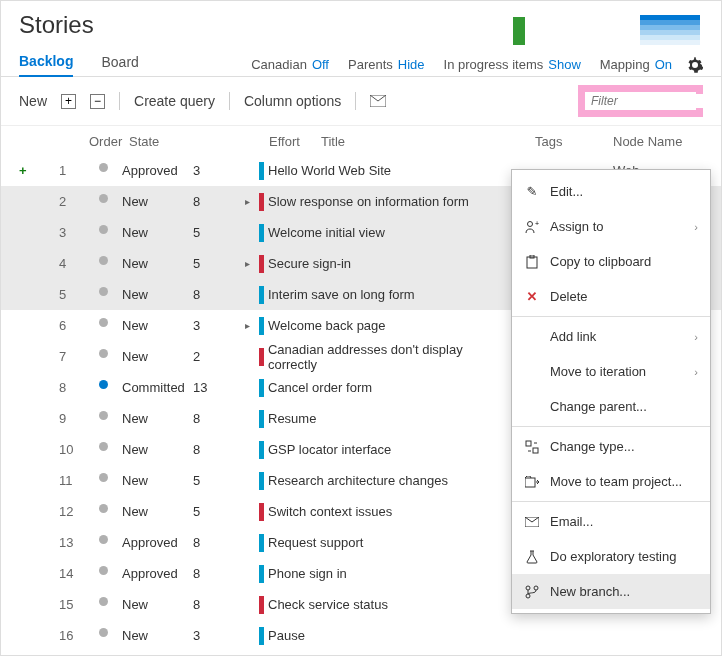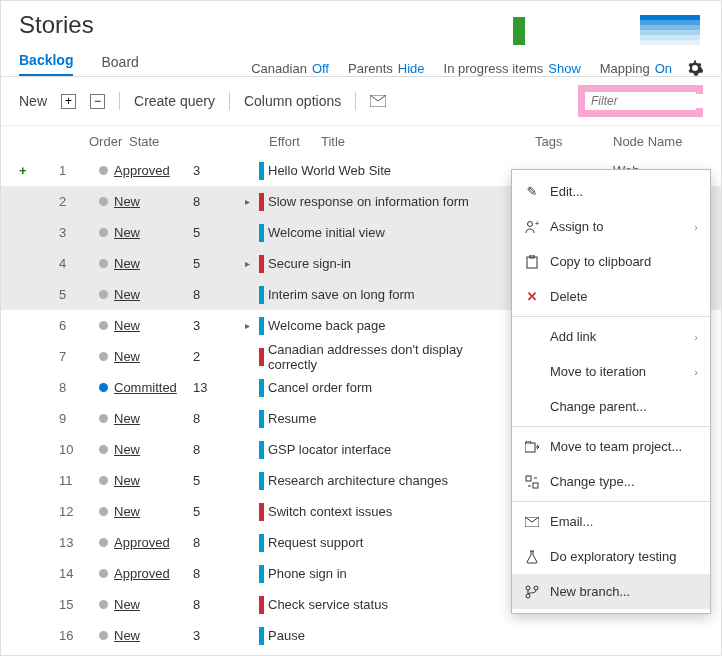--- a/index.html
+++ b/index.html
@@ -6,21 +6,21 @@
 body { background: #fff; width: 722px; height: 656px; overflow: hidden; position: relative; border: 1px solid #ddd; }
 
 .header { padding: 10px 18px 0 18px; display: flex; justify-content: space-between; align-items: flex-start; }
 .title { font-size: 24px; font-weight: 300; color: #333; }
 .chart-area { display: flex; align-items: flex-end; height: 34px; width: 190px; }
 .chart-bar { width: 12px; background: #339933; height: 28px; margin-right: 115px; }
 .chart-stack { width: 60px; display: flex; flex-direction: column; }
 .chart-stack div { height: 5px; }
 .cs1 { background:#0078d4;} .cs2{background:#4ba0e1;} .cs3{background:#7cbceb;} .cs4{background:#a8d3f2;} .cs5{background:#cde7f8;} .cs6{background:#e6f2fb;}
 
-.tabs { padding: 8px 18px 0 18px; display: flex; align-items: flex-end; border-bottom: 1px solid #ddd; height: 32px; }
+.tabs { padding: 8px 18px 0 18px; display: flex; align-items: center; border-bottom: 1px solid #ddd; height: 32px; }
 .tab { margin-right: 28px; font-size: 14px; color: #555; cursor: pointer; padding-bottom: 6px; }
 .tab.active { color: #0078d4; font-weight: 600; border-bottom: 2px solid #0078d4; }
 .view-opts { margin-left: auto; display: flex; align-items: center; gap: 5px; font-size: 13px; color: #555; }
 .view-opts .lbl { margin-left: 14px; }
 .view-opts .val { color: #0078d4; cursor: pointer; }
 .gear { width:16px; height:16px; margin-left:10px; cursor:pointer; }
 
 .toolbar { display: flex; align-items: center; padding: 8px 18px; gap: 14px; border-bottom: 1px solid #eee; }
 .tb-btn { font-size: 14px; color: #444; cursor: pointer; display:flex; align-items:center; gap:5px;}
 .tb-sep { width:1px; height:18px; background:#ccc; }
@@ -32,21 +32,21 @@
 .grid-head { display:flex; padding: 8px 18px 6px 88px; font-size:13px; color:#666; }
 .col-order{width:40px;} .col-state{width:94px;} .col-effort{width:52px;margin-left:46px;} .col-title{flex:1;} .col-tags{width:78px;} .col-node{width:90px;}
 
 .grid { }
 .row { display:flex; align-items:center; padding: 0 18px; height:31px; font-size:13px; color:#333; }
 .row.sel { background:#eaeaea; }
 .row .add { width:18px; color:#107c10; font-weight:bold; visibility:hidden; cursor:pointer;}
 .row.first .add { visibility:visible; }
 .row .drag { width:22px; }
 .row .order { width:40px; color:#666;}
-.row .state { width:94px; display:flex; align-items:center; gap:6px;text-decoration:underline;}
+.row .state { width:94px; display:flex; align-items:flex-start; gap:14px;}
 .dot { width:9px; height:9px; border-radius:50%; }
 .dot.gray{background:#b0b0b0;} .dot.blue{background:#007acc;}
 .row .effort { width:52px; }
 .row .titlecell { flex:1; display:flex; align-items:center; gap:4px; }
 .chev { width:10px; font-size:10px; color:#666; cursor:pointer;}
 .chev.empty{visibility:hidden;}
 .bar { width:5px; height:18px; }
 .bar.blue{background:#009ccc;} .bar.red{background:#cc293d;}
 .row .tags{width:78px;} .row .node{width:90px; color:#555;}
 .ellip { width:20px; font-weight:bold; color:#555; cursor:pointer; letter-spacing:1px;}
@@ -457,36 +457,36 @@
       <span>Move to iteration</span>
       <span class="ctx-sub">›</span>
     </div>
   <div class="ctx-item">
       <span class="ctx-icon"></span>
       <span>Change parent...</span>
     </div>
   <div class="ctx-sep"></div>
   <div class="ctx-item">
       <span class="ctx-icon">
-        <svg width="14" height="12" viewBox="0 0 14 12">
-          <rect x="0" y="2" width="10" height="9" fill="none" stroke="#333"></rect>
-          <path d="M0 2l2-2h3l1 2M11 6h3m-2-2l2 2-2 2" stroke="#333" fill="none"></path>
-        </svg>
-      </span>
-      <span>Move to team project...</span>
-    </div>
-  <div class="ctx-item">
-      <span class="ctx-icon">
         <svg width="14" height="14" viewBox="0 0 14 14">
           <rect x="1" y="1" width="5" height="5" fill="none" stroke="#333"></rect>
           <rect x="8" y="8" width="5" height="5" fill="none" stroke="#333"></rect>
           <path d="M9 3h3M3 11h3" stroke="#333"></path>
         </svg>
       </span>
       <span>Change type...</span>
+    </div>
+  <div class="ctx-item">
+      <span class="ctx-icon">
+        <svg width="14" height="12" viewBox="0 0 14 12">
+          <rect x="0" y="2" width="10" height="9" fill="none" stroke="#333"></rect>
+          <path d="M0 2l2-2h3l1 2M11 6h3m-2-2l2 2-2 2" stroke="#333" fill="none"></path>
+        </svg>
+      </span>
+      <span>Move to team project...</span>
     </div>
   <div class="ctx-sep"></div>
   <div class="ctx-item">
       <span class="ctx-icon">
         <svg width="14" height="10" viewBox="0 0 14 10">
           <rect x="0" y="0" width="14" height="10" fill="none" stroke="#333"></rect>
           <path d="M0 0l7 5 7-5" fill="none" stroke="#333"></path>
         </svg>
       </span>
       <span>Email...</span>

